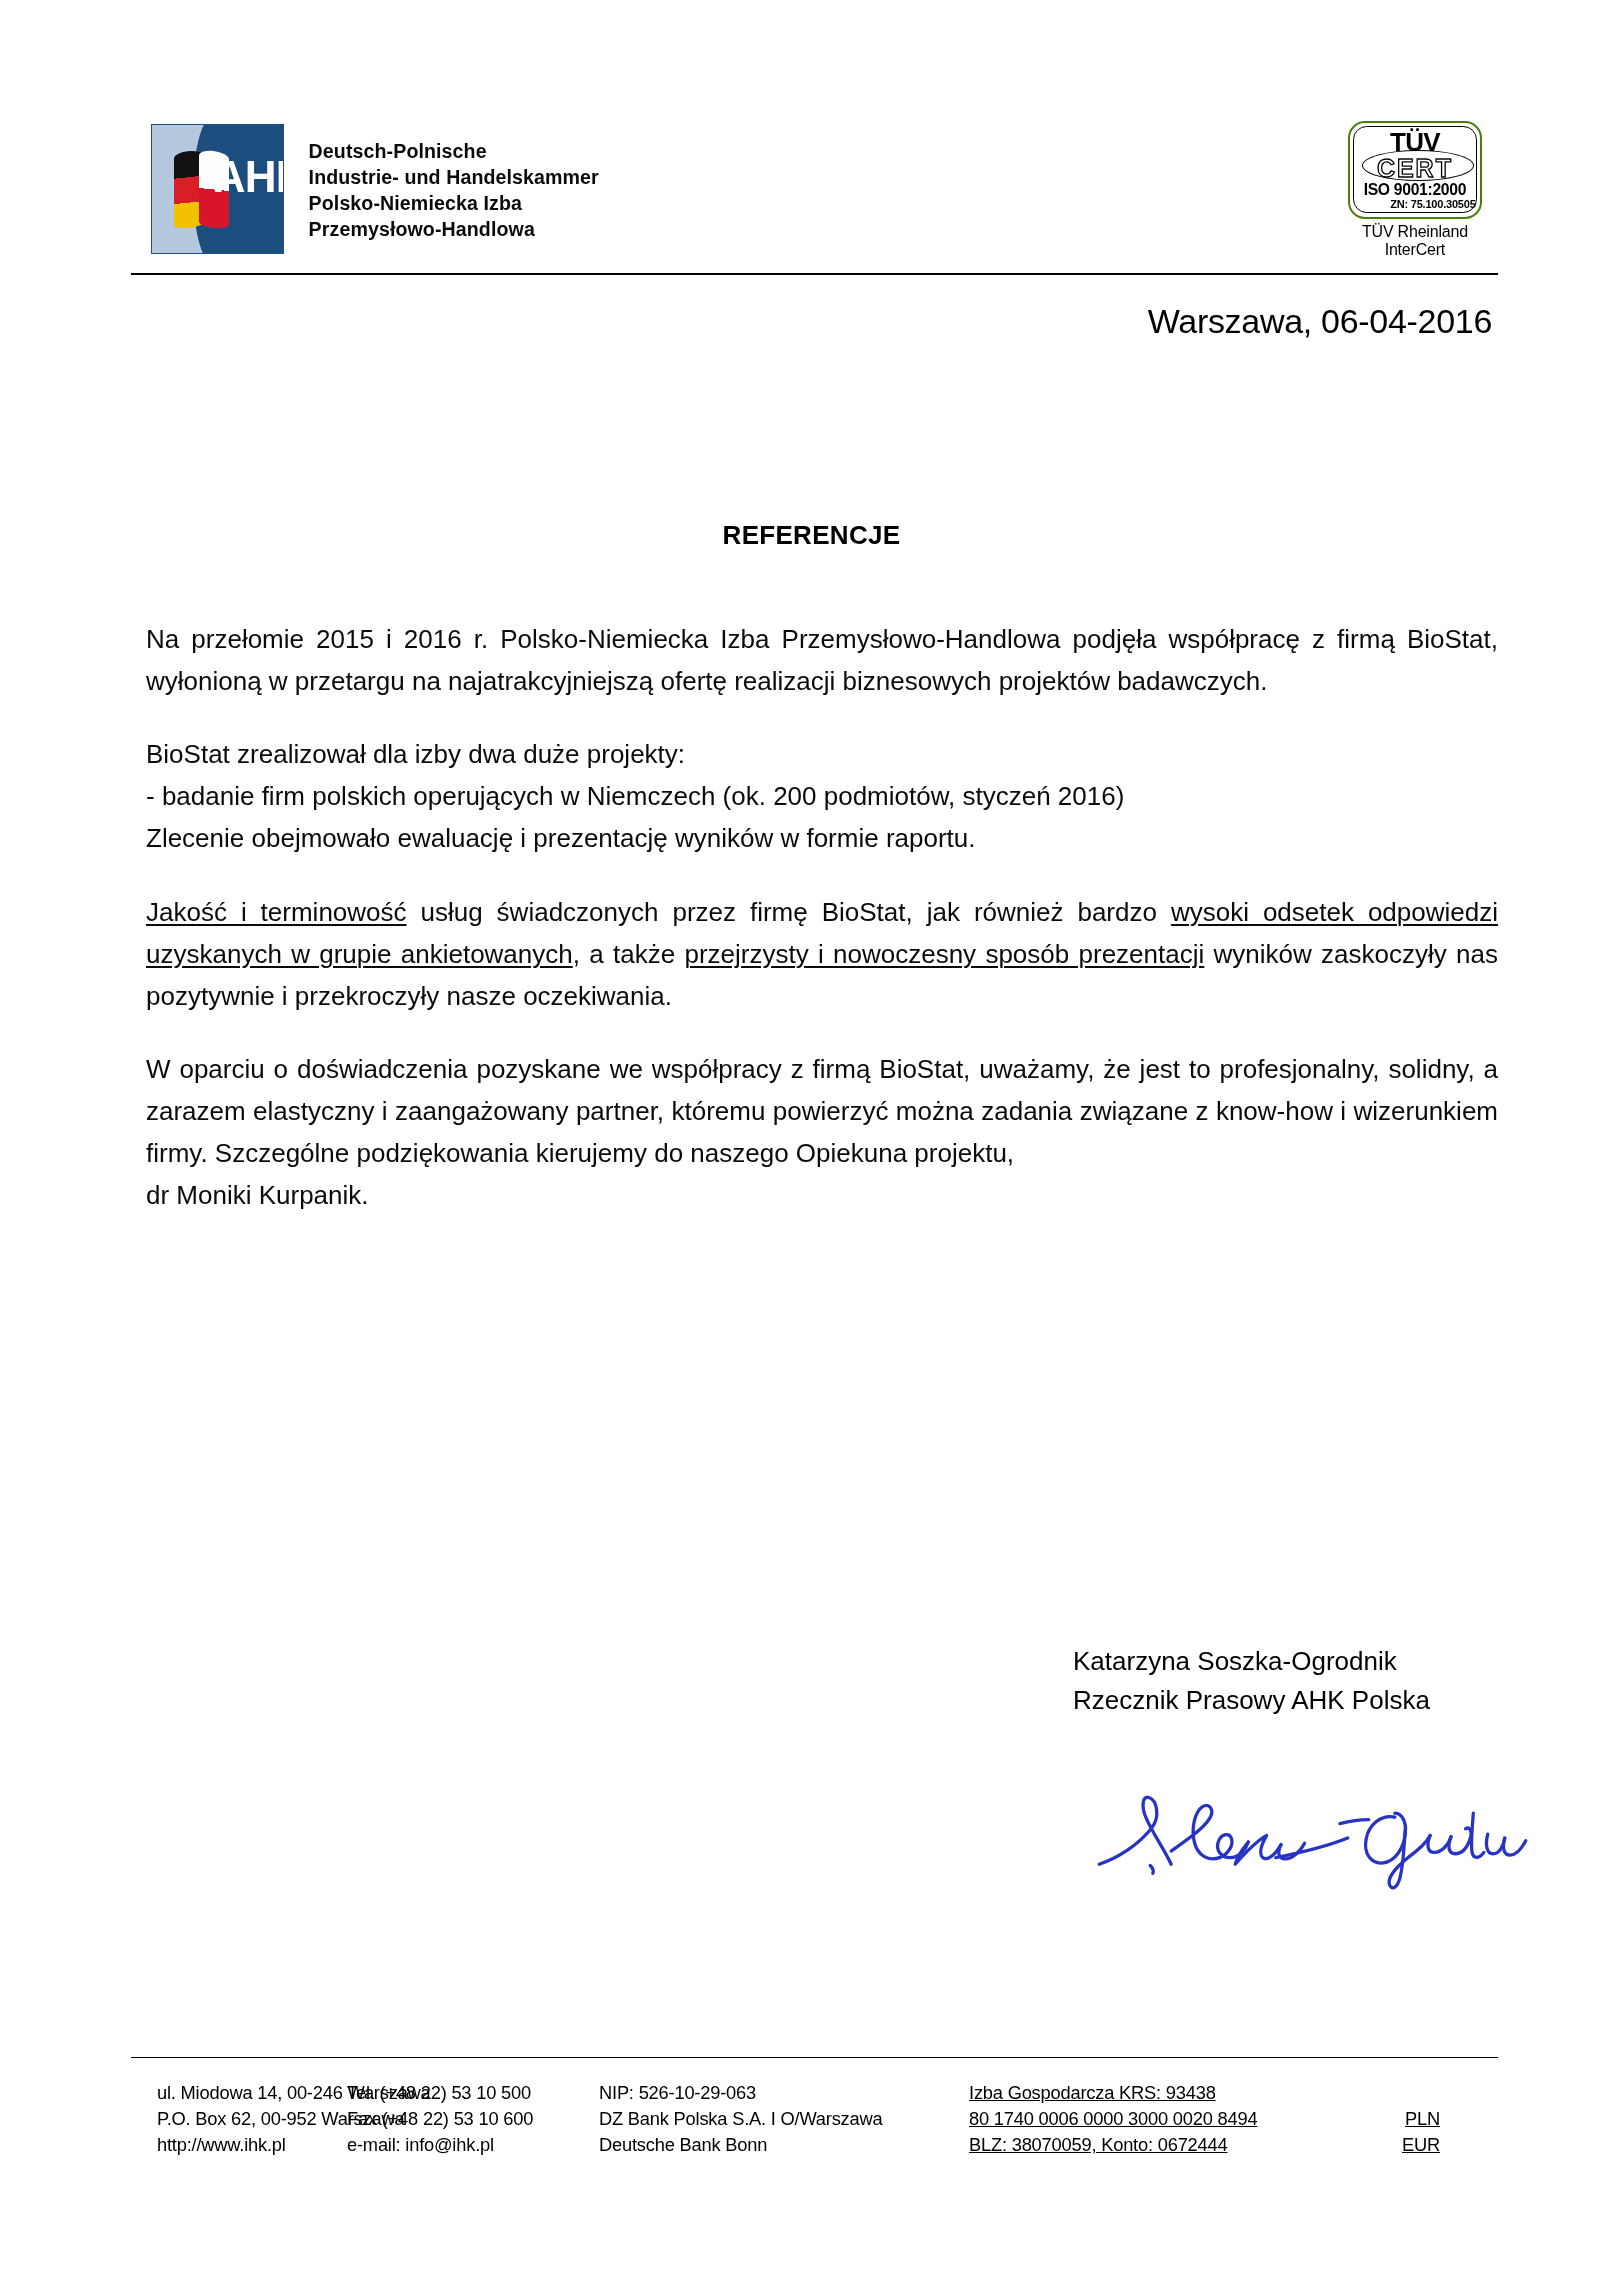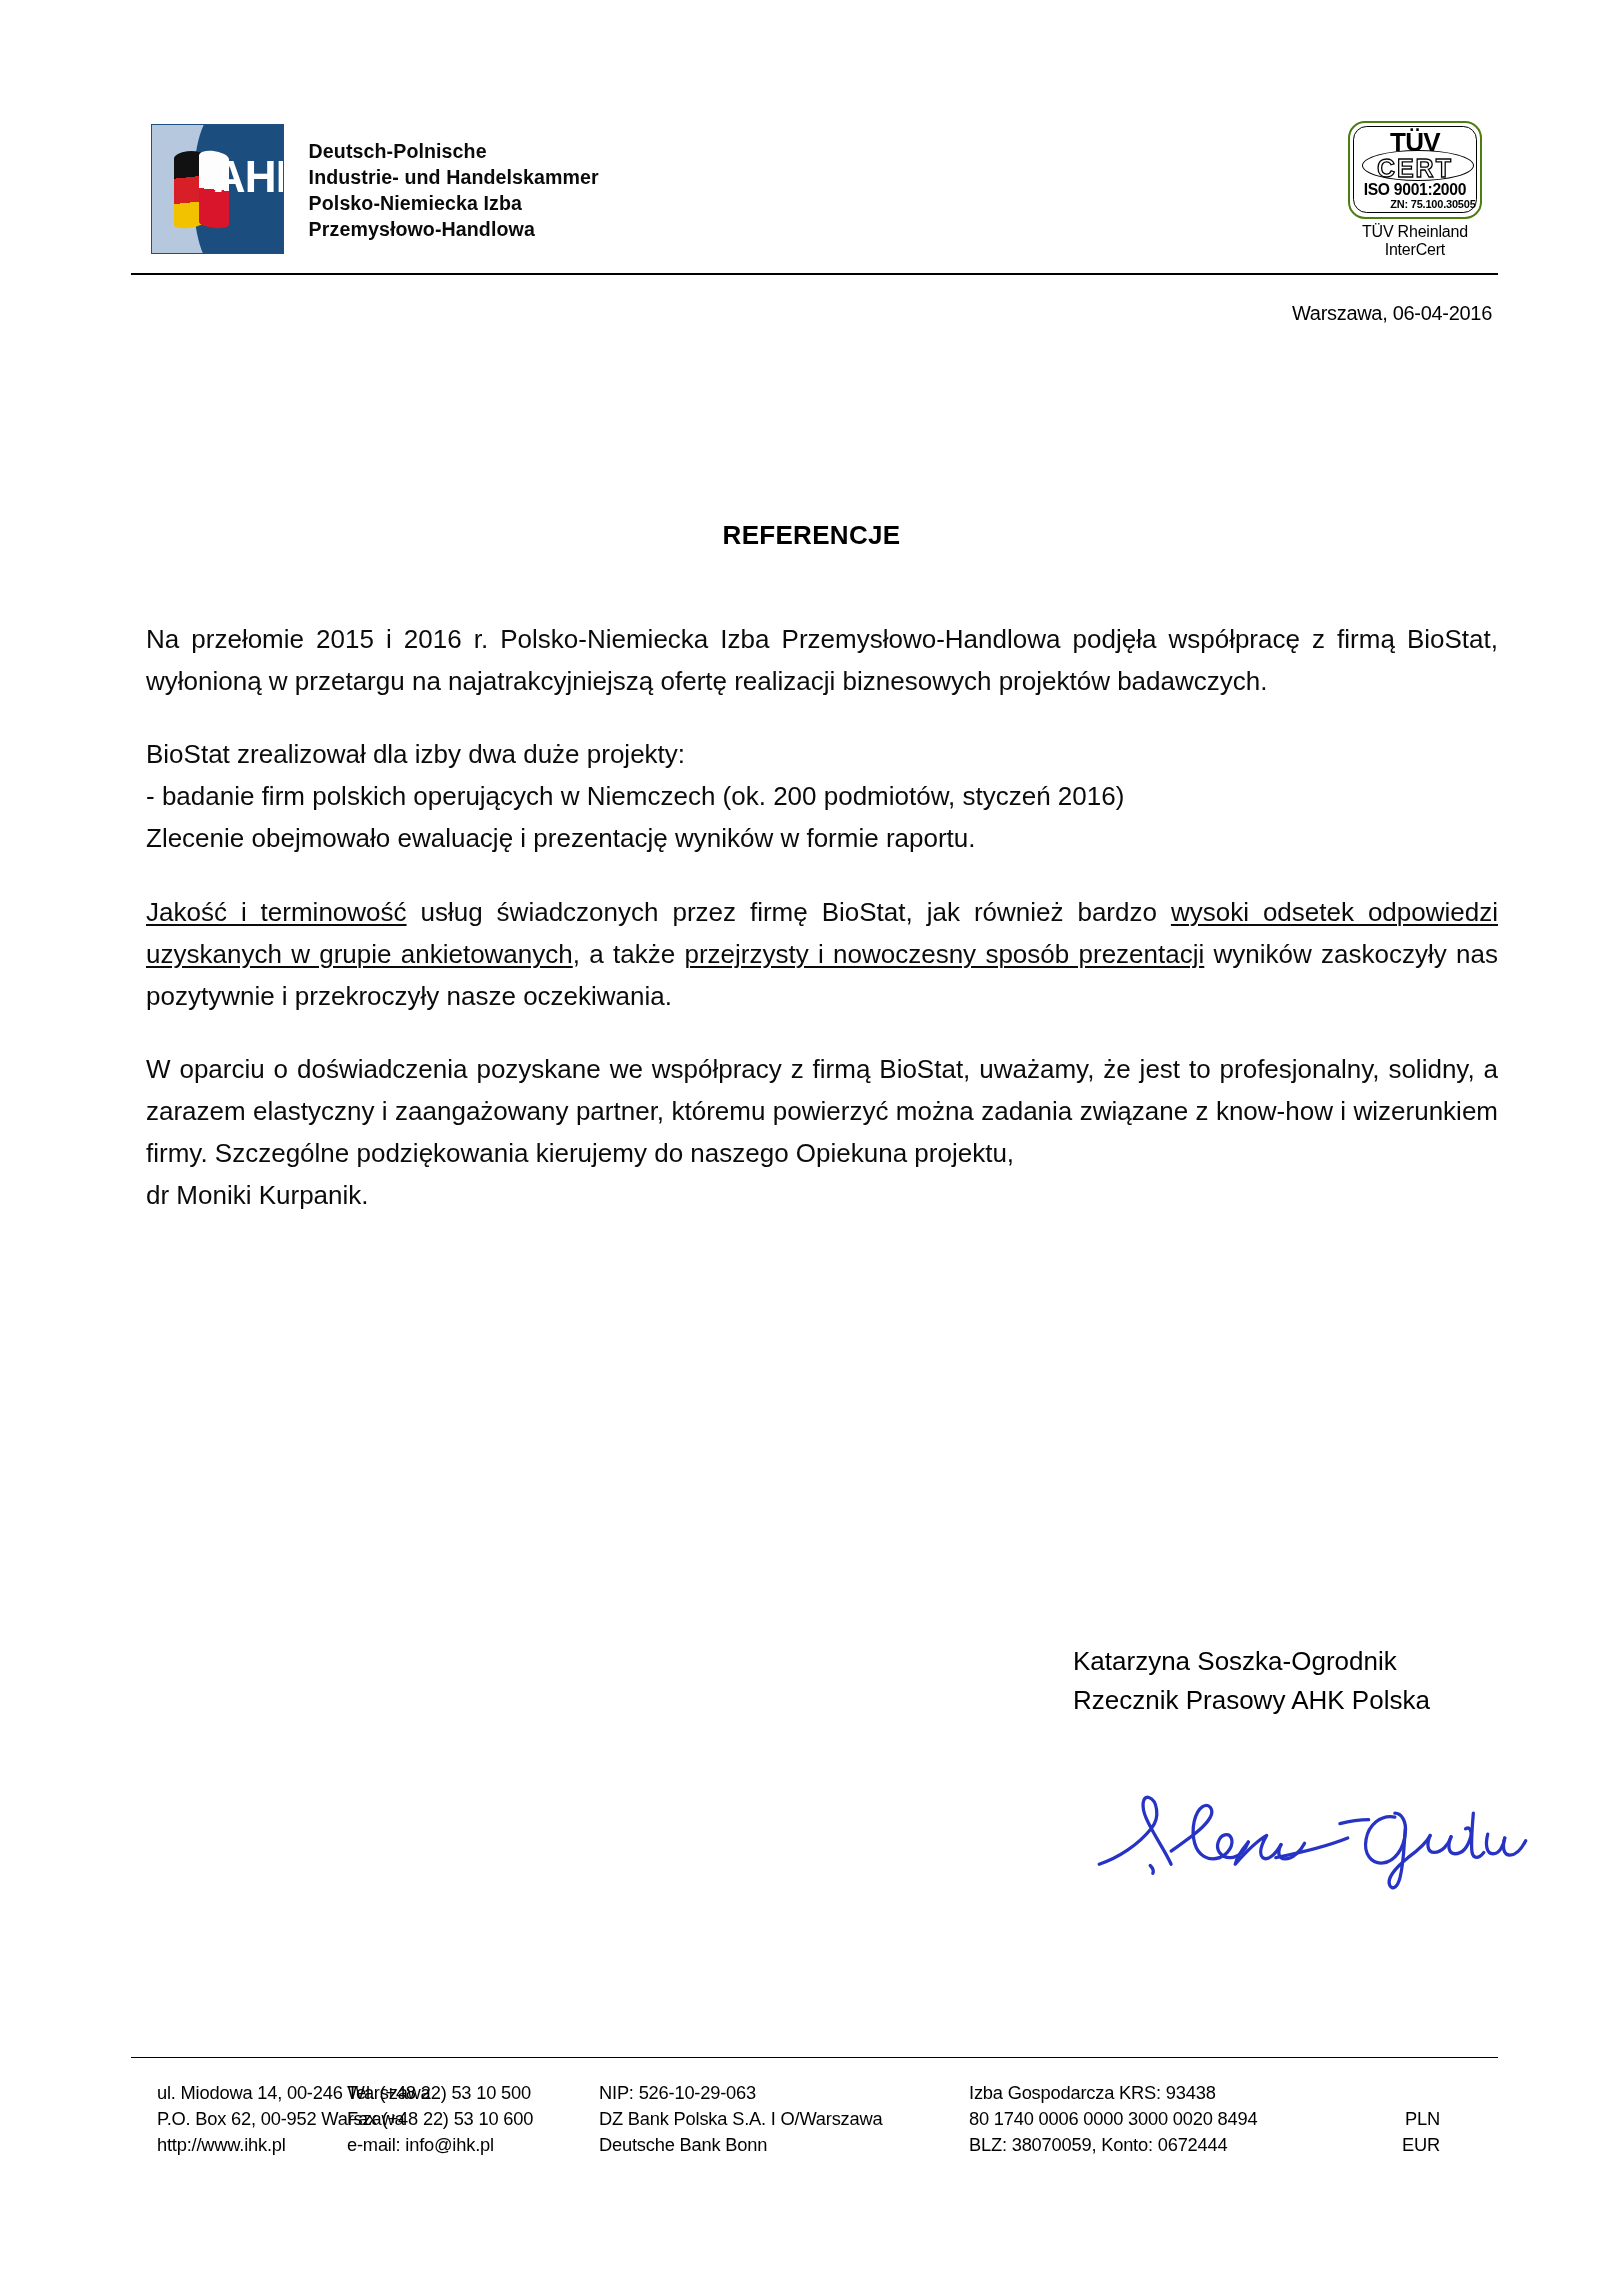--- a/index.html
+++ b/index.html
@@ -183,21 +183,21 @@
     height: 0;
     border-top: 2px solid #000000;
   }
 
   
   .date-line {
     position: absolute;
     right: 131px;
     top: 302px;
     font-family: "Liberation Sans", sans-serif;
-    font-size: 20px;
+    font-size: 34px;
     letter-spacing: -0.3px;
   }
 
   
   .doc-title {
     position: absolute;
     left: 131px;
     top: 520px;
     width: 1361px;
     text-align: center;
@@ -262,21 +262,21 @@
     line-height: 1.42;
     letter-spacing: -0.2px;
     color: #000;
   }
   .fcol { flex: 0 0 auto; }
   .fcol-1 { width: 190px; }
   .fcol-2 { width: 252px; }
   .fcol-3 { width: 370px; }
   .fcol-4 { width: 471px; }
   .fcol div { white-space: nowrap; }
-  .fcol-4 .row { display: flex; justify-content: space-between; }
+  .fcol-4 .row { display: flex; justify-content: space-between; text-decoration: underline; }
   .fcol-4 .cur { margin-left: 15.7px; }
 </style>
 </head>
 <body>
 
 <div class="page">
 
   <div class="header">
 
     <div class="logo-block">

